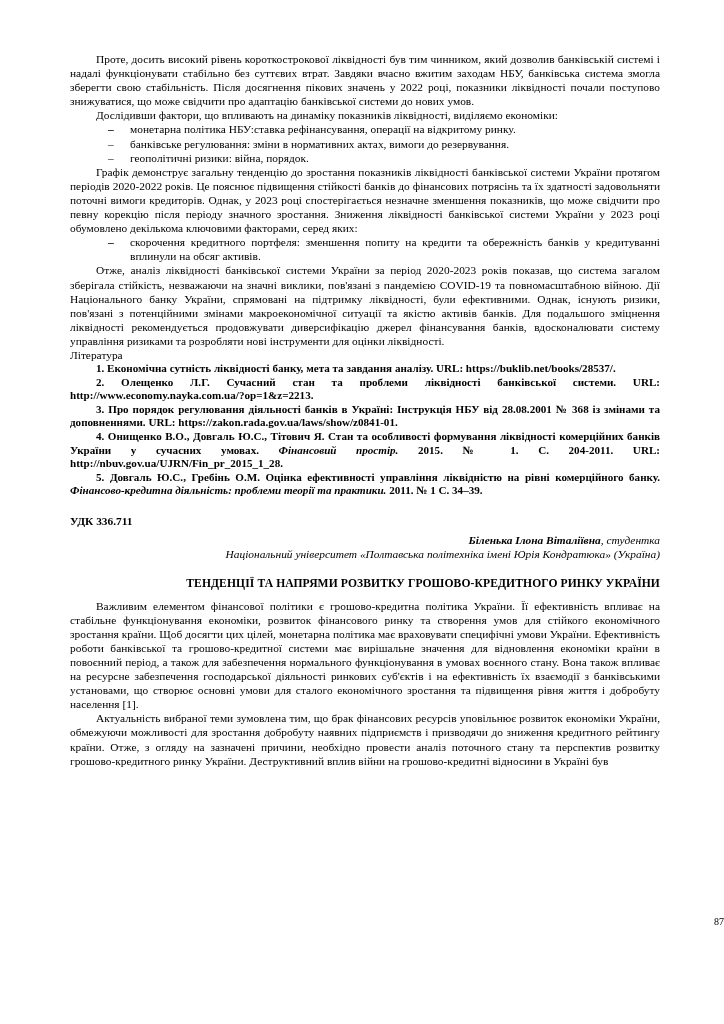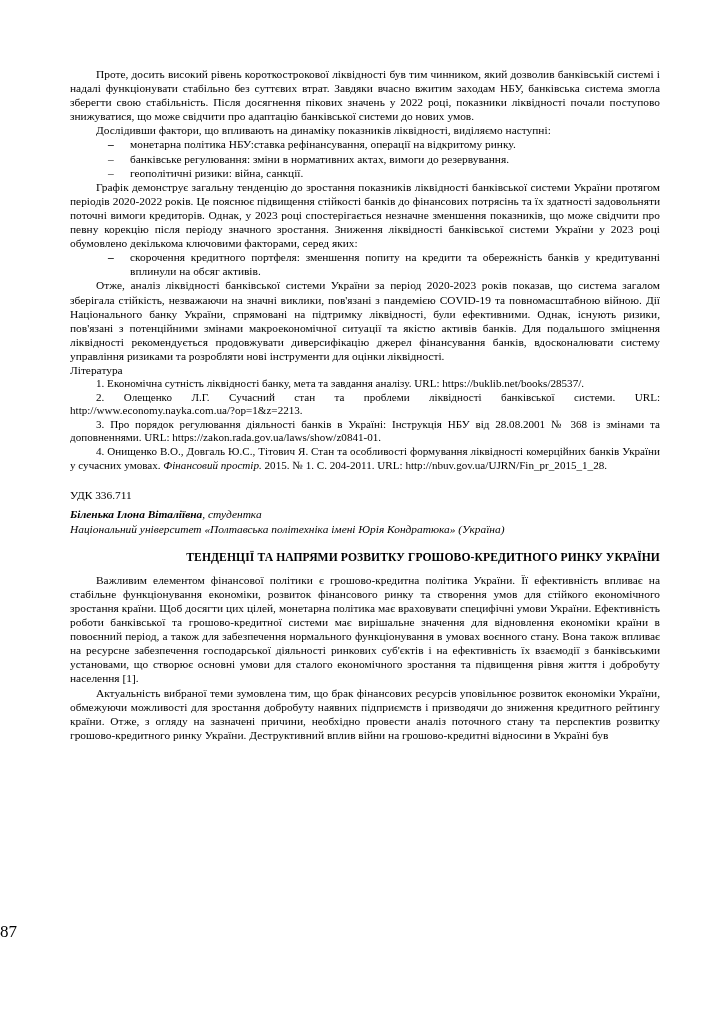--- a/index.html
+++ b/index.html
@@ -13,21 +13,20 @@
     font-family: "Liberation Serif", serif;
     color: #000000;
     position: relative;
   }
   .page {
     box-sizing: border-box;
     width: 724px;
     height: 947px;
     padding: 52px 64px 28px 70px;
     position: relative;
-    margin-top: 15px;
   }
   p {
     margin: 0;
     font-size: 11.4px;
     line-height: 14.1px;
     text-align: justify;
     text-justify: inter-word;
   }
   .ind {
     text-indent: 26px;
@@ -52,71 +51,72 @@
     font-size: 11.4px;
     line-height: 14.1px;
     text-align: left;
     margin-top: 0;
   }
   .ref {
     font-size: 11.1px;
     line-height: 13.6px;
     text-align: justify;
     text-indent: 26px;
+    font-weight: bold;
   }
   .ref i {
     font-style: italic;
   }
   .udc {
     font-size: 11.4px;
-    font-weight: normal;
+    font-weight: bold;
     text-align: left;
     margin-top: 17px;
   }
   .author {
     font-size: 11.4px;
     line-height: 14.3px;
-    text-align: left;
+    text-align: right;
     font-style: italic;
   }
   .author b {
     font-weight: bold;
     font-style: italic;
   }
   .title {
     font-size: 11.6px;
     font-weight: bold;
     text-align: right;
     margin-top: 15px;
     margin-bottom: 9px;
     letter-spacing: 0.1px;
   }
   .gap-s { height: 6px; }
   .pagenum {
     position: absolute;
     bottom: 20px;
     left: 0;
     width: 724px;
-    text-align: left;
-    font-size: 17px;
+    text-align: right;
+    font-size: 10px;
   }
 </style>
 </head>
 <body>
 
 <div class="page">
 
   <p class="ind">Проте, досить високий рівень короткострокової ліквідності був тим чинником, який дозволив банківській системі і надалі функціонувати стабільно без суттєвих втрат. Завдяки вчасно вжитим заходам НБУ, банківська система змогла зберегти свою стабільність. Після досягнення пікових значень у 2022 році, показники ліквідності почали поступово знижуватися, що може свідчити про адаптацію банківської системи до нових умов.</p>
-  <p class="ind">Дослідивши фактори, що впливають на динаміку показників ліквідності, виділяємо наступні:</p>
+  <p class="ind">Дослідивши фактори, що впливають на динаміку показників ліквідності, виділяємо економіки:</p>
 
   <ul class="dash-list">
     <li><span class="dash">–</span></li>
     <li><span class="dash">–</span><span>монетарна політика НБУ:ставка рефінансування, операції на відкритому ринку.</span></li>
     <li><span class="dash">–</span><span>банківське регулювання: зміни в нормативних актах, вимоги до резервування.</span></li>
-    <li><span class="dash">–</span><span>геополітичні ризики: війна, санкції.</span></li>
+    <li><span class="dash">–</span><span>геополітичні ризики: війна, порядок.</span></li>
   </ul>
 
   <p class="ind">Графік демонструє загальну тенденцію до зростання показників ліквідності банківської системи України протягом періодів 2020-2022 років. Це пояснює підвищення стійкості банків до фінансових потрясінь та їх здатності задовольняти поточні вимоги кредиторів. Однак, у 2023 році спостерігається незначне зменшення показників, що може свідчити про певну корекцію після періоду значного зростання. Зниження ліквідності банківської системи України у 2023 році обумовлено декількома ключовими факторами, серед яких:</p>
 
   <ul class="dash-list">
     <li><span class="dash">–</span></li>
     <li><span class="dash">–</span><span>скорочення кредитного портфеля: зменшення попиту на кредити та обережність банків у кредитуванні вплинули на обсяг активів.</span></li>
   </ul>
 
   <p class="ind">Отже, аналіз ліквідності банківської системи України за період 2020-2023 років показав, що система загалом зберігала стійкість, незважаючи на значні виклики, пов'язані з пандемією COVID-19 та повномасштабною війною. Дії Національного банку України, спрямовані на підтримку ліквідності, були ефективними. Однак, існують ризики, пов'язані з потенційними змінами макроекономічної ситуації та якістю активів банків. Для подальшого зміцнення ліквідності рекомендується продовжувати диверсифікацію джерел фінансування банків, вдосконалювати систему управління ризиками та розробляти нові інструменти для оцінки ліквідності.</p>
@@ -133,20 +133,25 @@
   </p>
   <p class="ref">
     <span>3.</span>
     <span>Про порядок регулювання діяльності банків в Україні: Інструкція НБУ від 28.08.2001 № 368 із змінами та доповненнями. URL: https://zakon.rada.gov.ua/laws/show/z0841-01.</span>
   </p>
   <p class="ref">
     <span>4.</span>
     <span>Онищенко В.О., Довгаль Ю.С., Тітович Я. Стан та особливості формування ліквідності комерційних банків України у сучасних умовах.</span>
     <i>Фінансовий простір.</i><span> 2015. № 1. С. 204-2011. URL: http://nbuv.gov.ua/UJRN/Fin_pr_2015_1_28.</span>
   </p>
+  <p class="ref">
+    <span>5.</span>
+    <span>Довгаль Ю.С., Гребінь О.М. Оцінка ефективності управління ліквідністю на рівні комерційного банку.</span>
+    <i>Фінансово-кредитна діяльність: проблеми теорії та практики.</i><span> 2011. № 1 С. 34–39.</span>
+  </p>
 
   <div class="udc">УДК 336.711</div>
 
   <div class="gap-s"></div>
 
   <div class="author">
     <b>Біленька Ілона Віталіївна</b><span>, студентка</span>
   </div>
   <div class="author">Національний університет «Полтавська політехніка імені Юрія Кондратюка» (Україна)</div>
 

